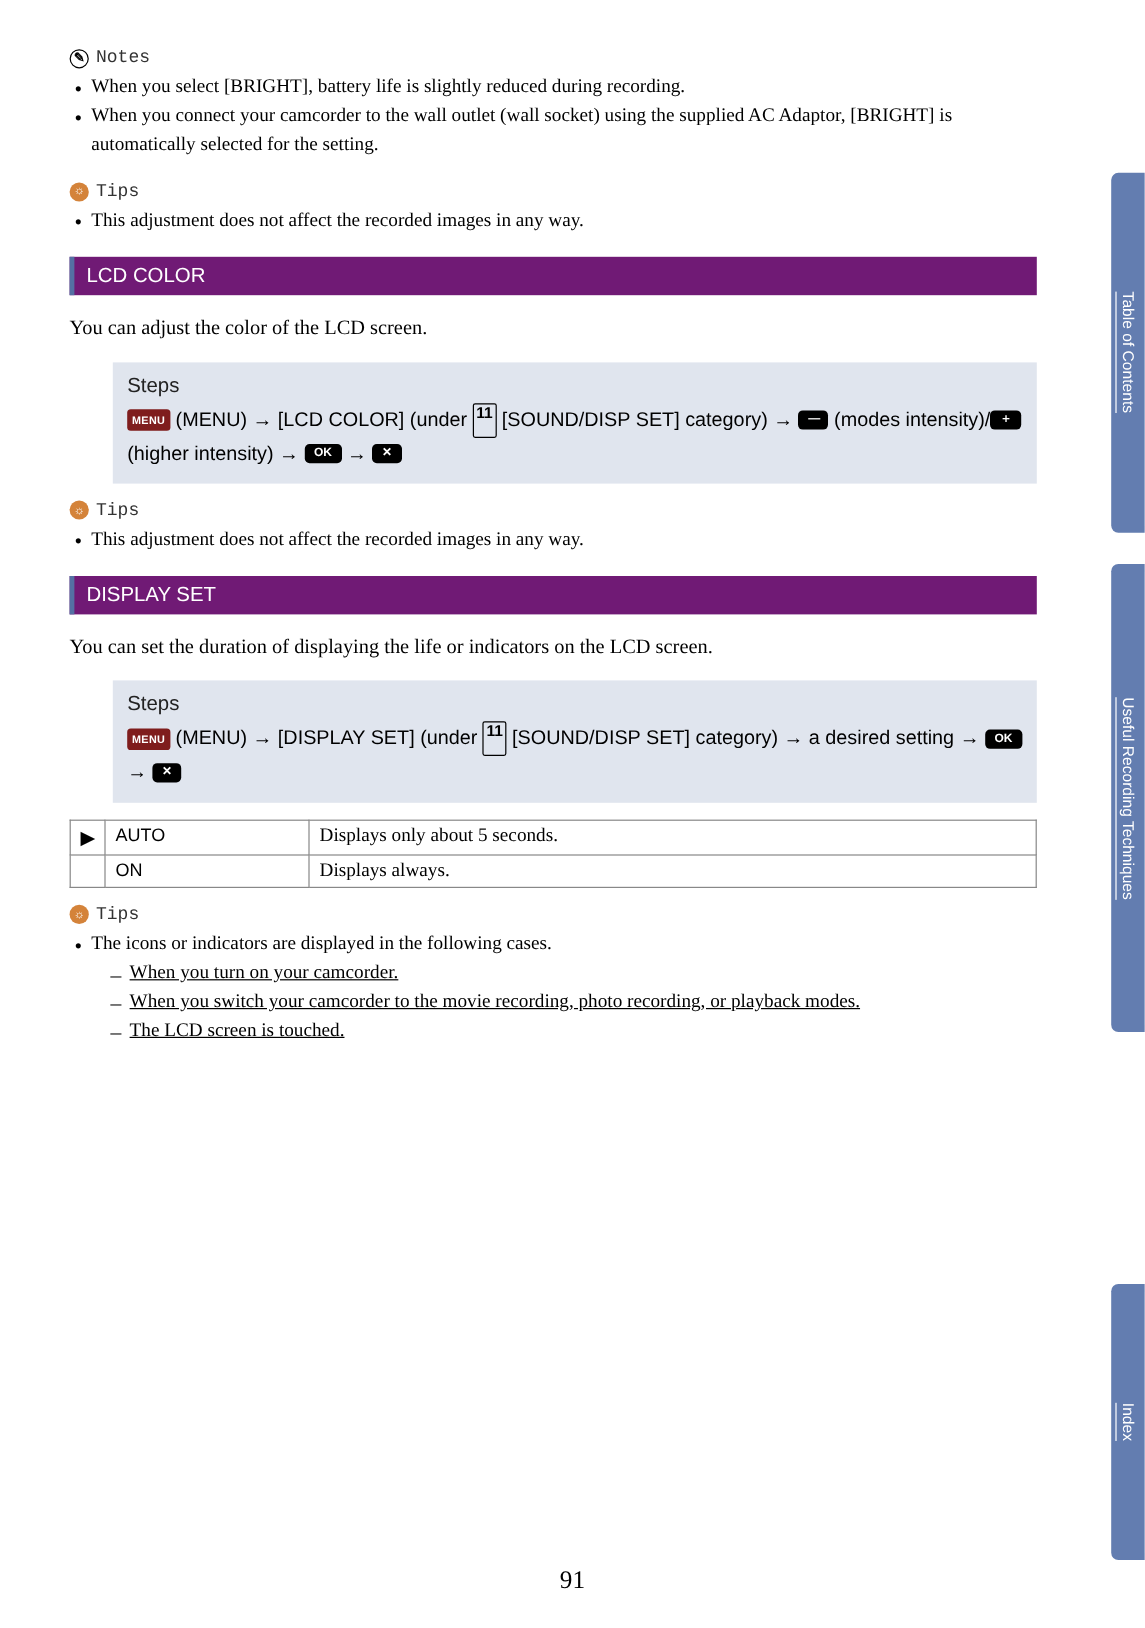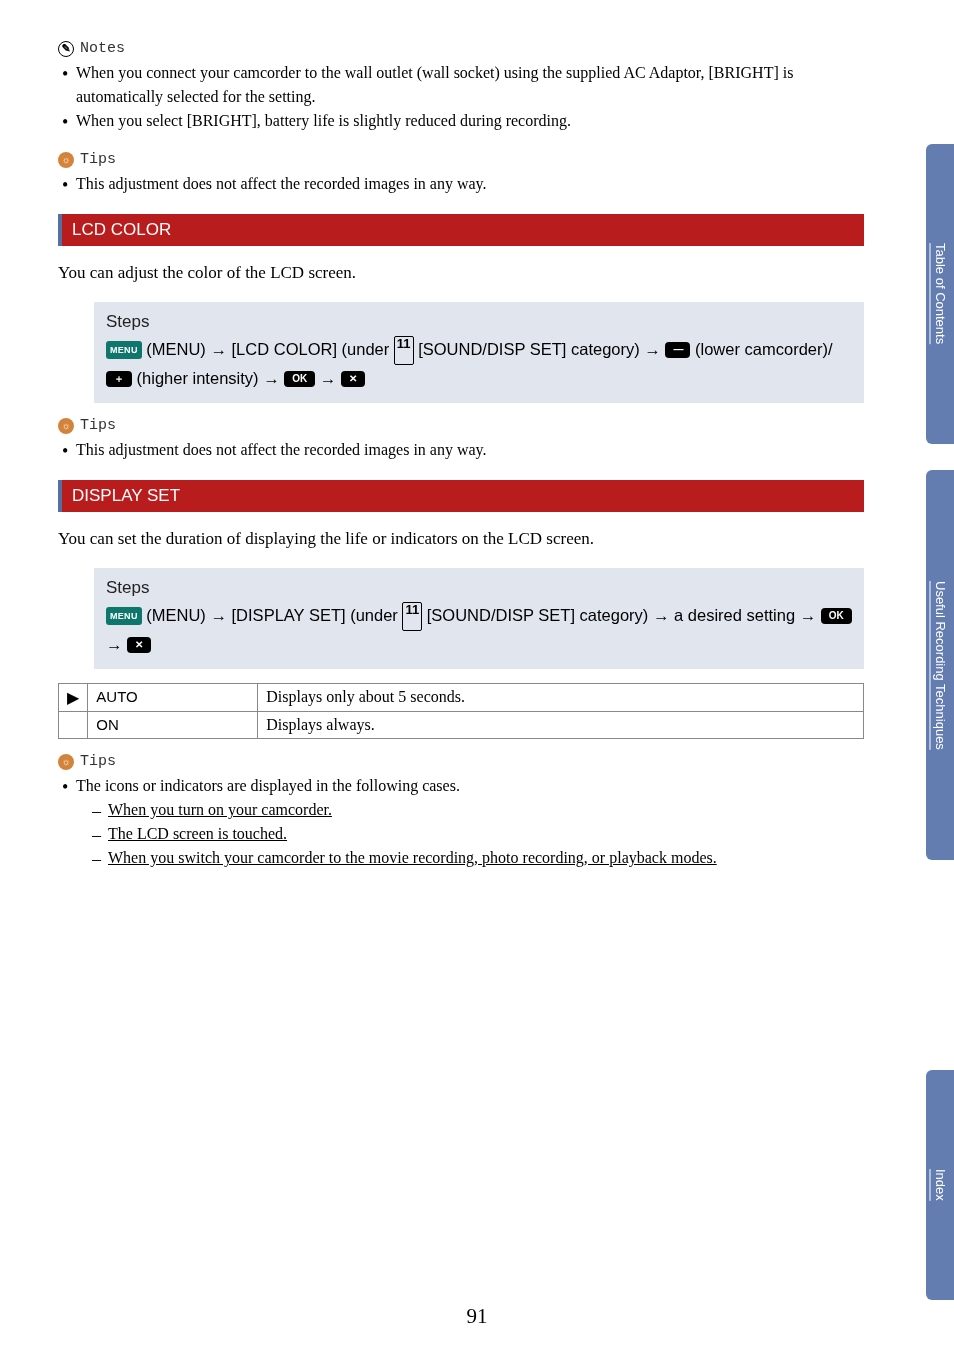--- a/index.html
+++ b/index.html
@@ -73,21 +73,21 @@
     padding-left: 16px;
     position: relative;
     text-decoration: underline;
   }
   .sub-list li::before {
     content: "–";
     position: absolute;
     left: 0;
   }
   .section-header {
-    background: #b91c1c;
+    background: #701a75;
     color: #fff;
     padding: 6px 10px;
     font-family: Arial, sans-serif;
     font-size: 17px;
     margin: 14px 0 14px 0;
     border-left: 4px solid #5470a3;
   }
   .body-text {
     font-size: 17px;
     margin-bottom: 16px;
@@ -106,21 +106,21 @@
     margin-bottom: 4px;
   }
   .steps-content {
     font-family: Arial, sans-serif;
     font-size: 16.5px;
     line-height: 1.6;
     display: block;
   }
   .menu-icon {
     display: inline-block;
-    background: #0f766e;
+    background: #7f1d1d;
     color: #fff;
     font-family: Arial, sans-serif;
     font-size: 9px;
     font-weight: bold;
     padding: 2px 4px;
     border-radius: 3px;
     vertical-align: middle;
     letter-spacing: 0.3px;
   }
   .box-icon {
@@ -215,40 +215,40 @@
 </head>
 <body>
 
 <div class="content">
 
   <div class="notes-header">
     <span class="notes-icon">✎</span>
     <span class="notes-label">Notes</span>
   </div>
   <ul class="bullet-list">
+    <li>When you select [BRIGHT], battery life is slightly reduced during recording.</li>
     <li>When you connect your camcorder to the wall outlet (wall socket) using the supplied AC Adaptor, [BRIGHT] is automatically selected for the setting.</li>
-    <li>When you select [BRIGHT], battery life is slightly reduced during recording.</li>
   </ul>
 
   <div class="tips-header">
     <span class="tips-icon">☼</span>
     <span class="tips-label">Tips</span>
   </div>
   <ul class="bullet-list">
     <li>This adjustment does not affect the recorded images in any way.</li>
   </ul>
 
   <div class="section-header">LCD COLOR</div>
   <p class="body-text">You can adjust the color of the LCD screen.</p>
 
   <div class="steps-box">
     <div class="steps-title">Steps</div>
     <span class="steps-content">
       <span class="menu-icon">MENU</span><span> (MENU) </span><span class="arrow">→</span><span> [LCD COLOR] (under </span><span class="box-icon">11</span><span> [SOUND/DISP SET] category) </span><span class="arrow">→</span>
-      <span class="btn btn-minus">—</span><span>  (lower camcorder)/</span><span class="btn">＋</span><span> (higher intensity) </span><span class="arrow">→</span>
+      <span class="btn btn-minus">—</span><span>  (modes intensity)/</span><span class="btn">＋</span><span> (higher intensity) </span><span class="arrow">→</span>
       <span class="btn">OK</span>
       <span class="arrow">→</span>
       <span class="btn">✕</span>
     </span>
   </div>
 
   <div class="tips-header">
     <span class="tips-icon">☼</span>
     <span class="tips-label">Tips</span>
   </div>
@@ -286,22 +286,22 @@
 
   <div class="tips-header">
     <span class="tips-icon">☼</span>
     <span class="tips-label">Tips</span>
   </div>
   <ul class="bullet-list">
     <li>
       <span>The icons or indicators are displayed in the following cases.</span>
       <ul class="sub-list">
         <li>When you turn on your camcorder.</li>
+        <li>When you switch your camcorder to the movie recording, photo recording, or playback modes.</li>
         <li>The LCD screen is touched.</li>
-        <li>When you switch your camcorder to the movie recording, photo recording, or playback modes.</li>
       </ul>
     </li>
   </ul>
 
 </div>
 
 <div class="side-tabs">
   <a class="tab tab1">Table of Contents</a>
   <a class="tab tab2">Useful Recording Techniques</a>
   <a class="tab tab3">Index</a>

